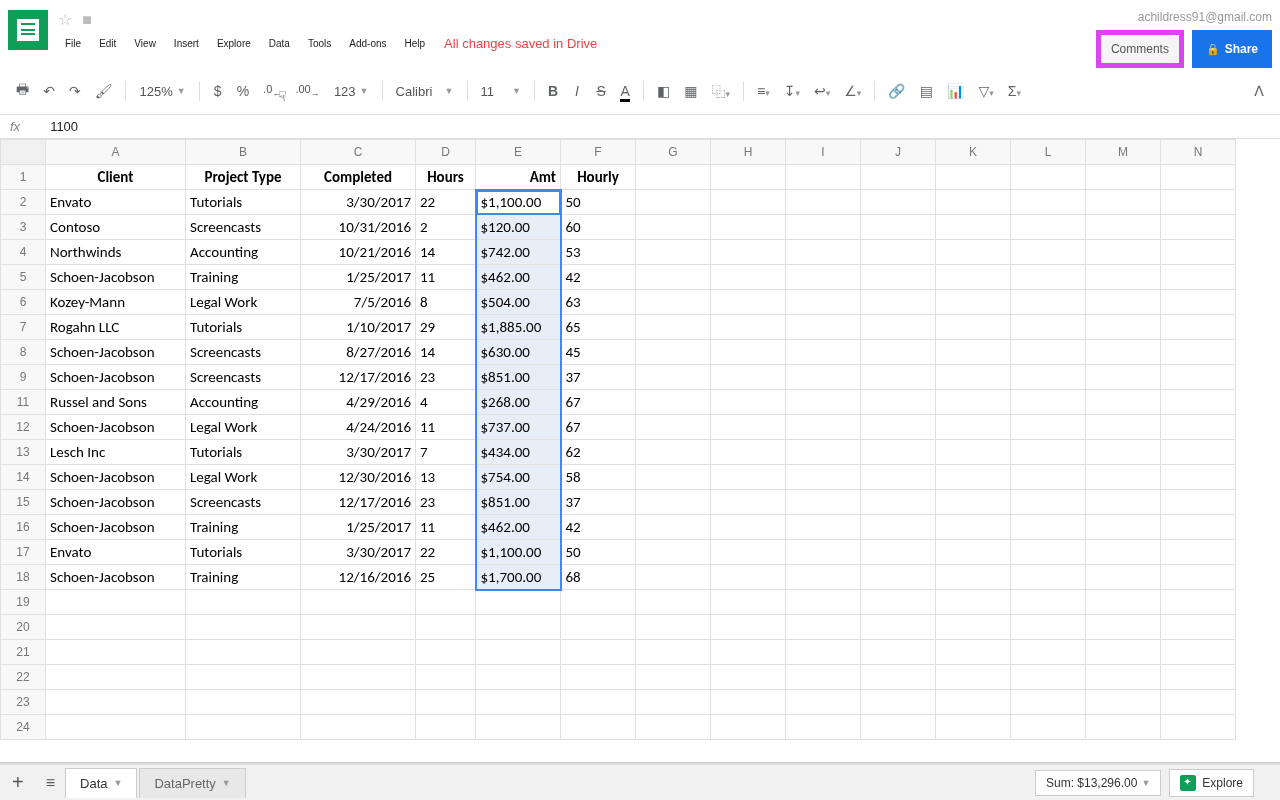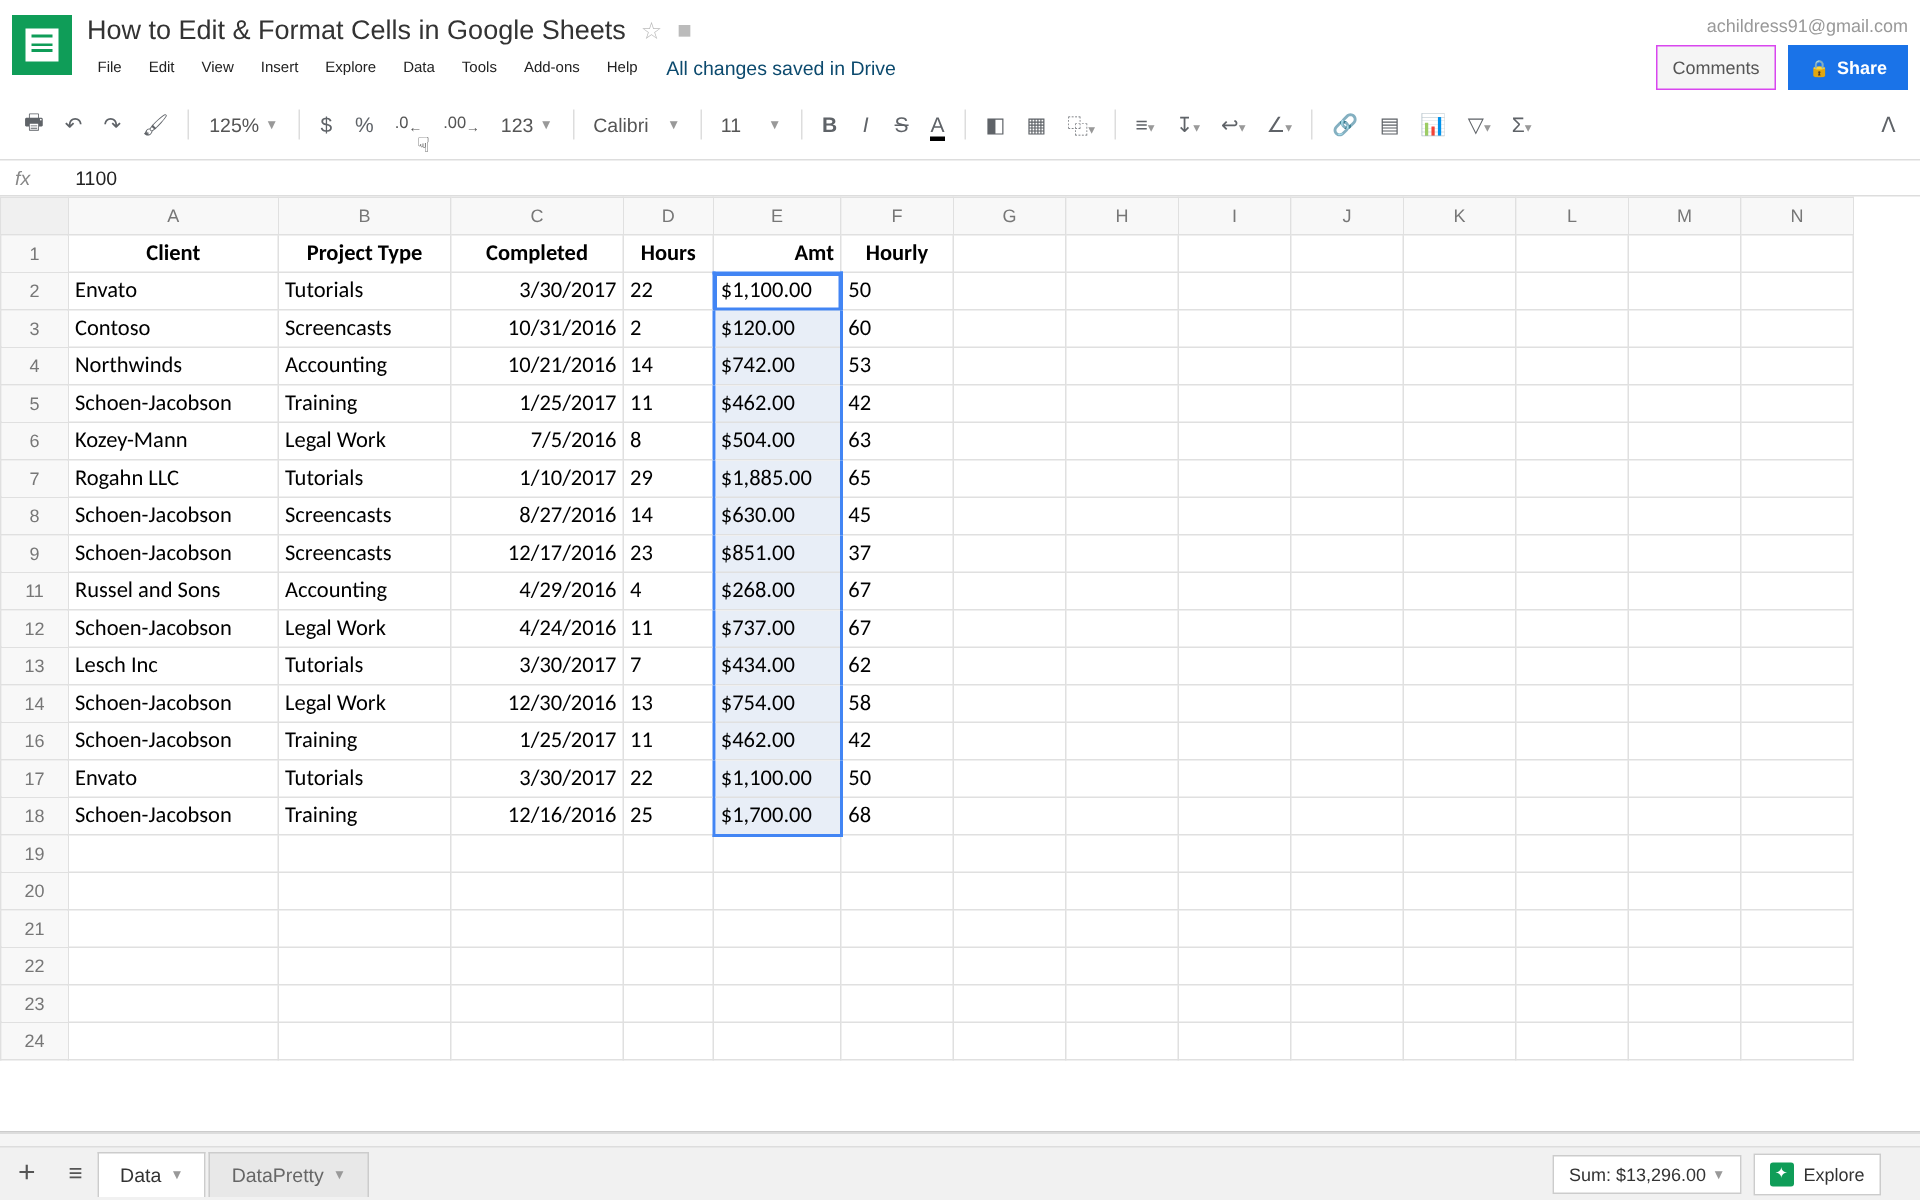--- a/index.html
+++ b/index.html
@@ -10,24 +10,24 @@
 .logo { width: 40px; height: 40px; background: #0f9d58; display: flex; align-items: center; justify-content: center; margin-right: 10px; flex-shrink: 0; }
 .logo-inner { width: 22px; height: 22px; background: #fff; position: relative; }
 .logo-inner::before { content: ""; position: absolute; top: 4px; left: 4px; right: 4px; height: 2px; background: #0f9d58; }
 .logo-inner::after { content: ""; position: absolute; bottom: 4px; left: 4px; right: 4px; top: 10px; background: linear-gradient(#0f9d58 0 2px, transparent 2px 4px, #0f9d58 4px 6px, transparent 6px); }
 .title-area { flex: 1; }
 .doc-title-row { display: flex; align-items: center; gap: 10px; }
 .doc-title { font-size: 18px; color: #333; }
 .star-icon, .folder-icon { color: #bbb; font-size: 16px; cursor: pointer; }
 .menubar { display: flex; gap: 4px; margin-top: 6px; align-items: center; }
 .menubar span.menu { padding: 3px 7px; color: #222; cursor: pointer; font-size: 10px; }
-.save-status { color: #0c4a6e; margin-left: 8px; font-size: 13px; }
+.save-status { color: #ef4444; margin-left: 8px; font-size: 13px; }
 .header-right { display: flex; gap: 10px; }
 .user-email { color: #999; font-size: 12px; }
-.comments-btn { padding: 7px 10px; background: #f5f5f5; border: 1px solid #d946ef; color: #555; font-size: 12px; cursor: pointer; }
+.comments-btn { padding: 7px 10px; background: #f5f5f5; border: 5px solid #d946ef; color: #555; font-size: 12px; cursor: pointer; }
 .share-btn { padding: 7px 14px; background: #1a73e8; color: #fff; font-size: 12px; font-weight: bold; border: none; display: flex; align-items: center; gap: 5px; cursor: pointer; }
 .lock-icon { font-size: 11px; }
 
 
 .toolbar { display: flex; align-items: center; padding: 6px 10px; border-bottom: 1px solid #ddd; gap: 2px; }
 .tool-btn { padding: 5px 6px; color: #5f6368; cursor: pointer; font-size: 14px; min-width: 22px; text-align: center; border-radius: 2px; }
 .tool-sep { width: 1px; height: 20px; background: #ddd; margin: 0 5px; }
 .tool-text { font-size: 11px; color: #555; padding: 4px 6px; cursor: pointer; }
 .tool-dropdown { font-size: 13px; padding: 4px 6px; cursor: pointer; color: #555; display: flex; align-items: center; gap: 4px; }
 .dd-arrow { font-size: 9px; color: #999; }
@@ -72,21 +72,20 @@
 </style>
 </head>
 <body>
 
 <div class="header">
   <div class="logo">
       <div class="logo-inner"></div>
     </div>
   <div class="title-area">
     <div class="doc-title-row">
-      <span class="doc-title">How to Edit &amp; Format Cells in Google Sheets</span>
       <span class="star-icon">☆</span>
       <span class="folder-icon">■</span>
     </div>
     <div class="menubar">
       <span class="menu">File</span>
       <span class="menu">Edit</span>
       <span class="menu">View</span>
       <span class="menu">Insert</span>
       <span class="menu">Explore</span>
       <span class="menu">Data</span>
@@ -403,20 +402,37 @@
           <td></td>
           <td></td>
           <td></td>
           <td></td>
           <td></td>
           <td></td>
           <td></td>
           <td></td>
         </tr>
         <tr>
+          <th class="rowhdr">15</th>
+          <td>Schoen-Jacobson</td>
+          <td>Screencasts</td>
+          <td class="r">12/17/2016</td>
+          <td>23</td>
+          <td class="selected   sel-border-left sel-border-right ">$851.00</td>
+          <td>37</td>
+          <td></td>
+          <td></td>
+          <td></td>
+          <td></td>
+          <td></td>
+          <td></td>
+          <td></td>
+          <td></td>
+        </tr>
+        <tr>
           <th class="rowhdr">16</th>
           <td>Schoen-Jacobson</td>
           <td>Training</td>
           <td class="r">1/25/2017</td>
           <td>11</td>
           <td class="selected   sel-border-left sel-border-right ">$462.00</td>
           <td>42</td>
           <td></td>
           <td></td>
           <td></td>

